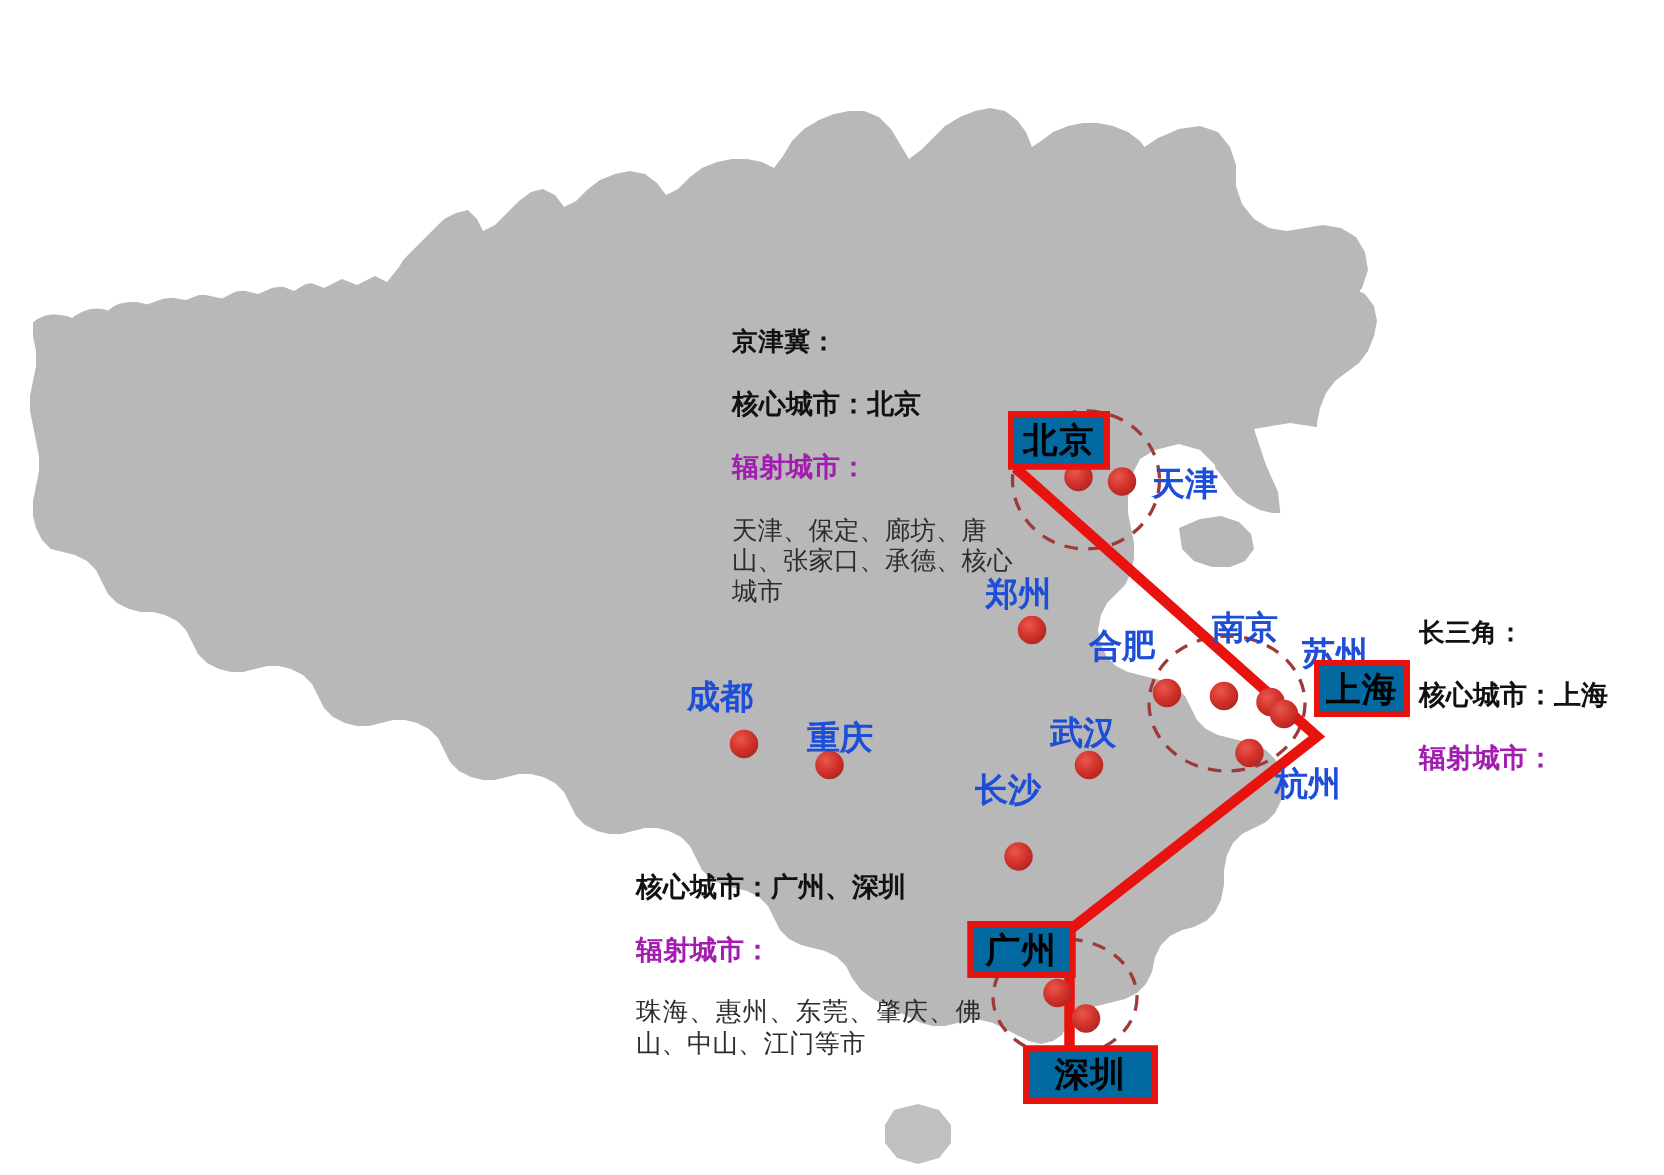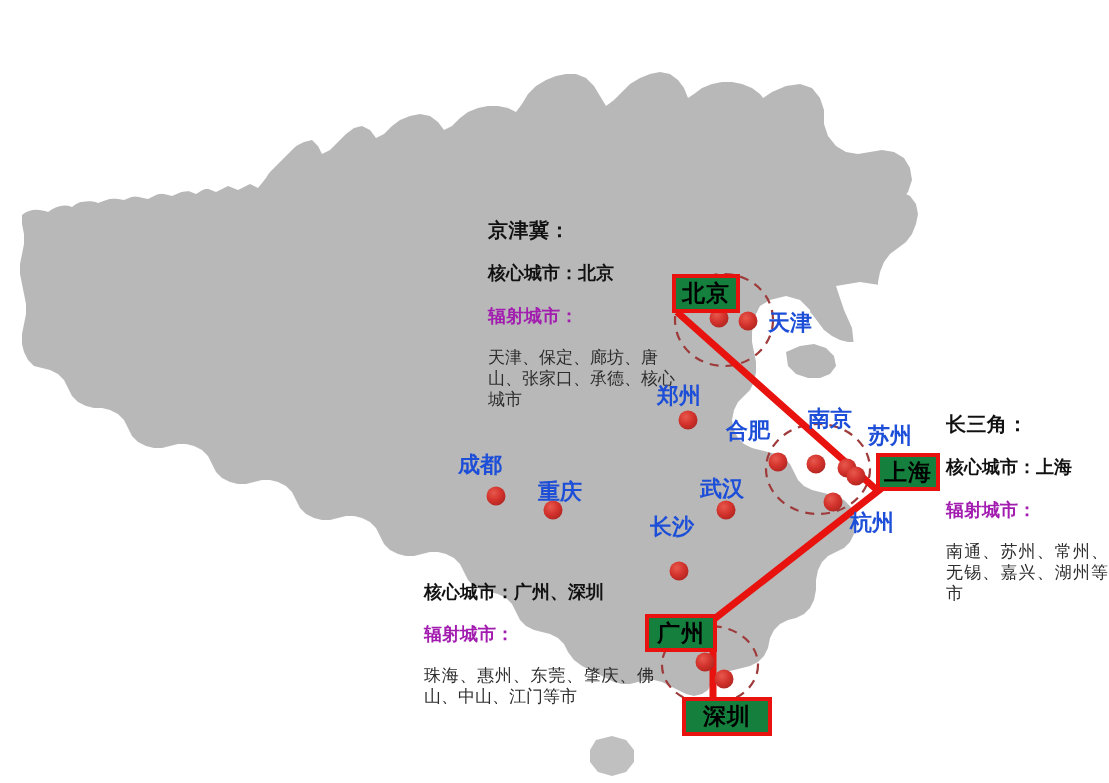--- a/index.html
+++ b/index.html
@@ -28,21 +28,21 @@
 
   
   .info-block {
     position: absolute;
     line-height: 1.22;
     white-space: pre-line;
   }
   .info-title {
     font-weight: bold;
     color: #111111;
-    font-size: 20px;
+    font-size: 17px;
     letter-spacing: 0.5px;
   }
   .info-core {
     font-weight: bold;
     color: #111111;
     font-size: 18px;
     margin-top: 1px;
   }
   .info-radiate-label {
     font-weight: bold;
@@ -61,32 +61,32 @@
   #block-cjs { left: 946px; top: 392px; width: 162px; }
   #block-zjs { left: 424px; top: 560px; width: 230px; }
   #block-zjs .info-body { text-align: justify; }
   #block-cjs .info-body { text-align: justify; }
 
   
   .city-box {
     position: absolute;
     box-sizing: border-box;
     border: 4px solid #e8120e;
-    background: #15803d;
+    background: #0369a1;
     color: #000000;
     font-weight: bold;
     font-size: 23px;
     display: flex;
     align-items: center;
     justify-content: center;
     letter-spacing: 1px;
     z-index: 6;
   }
   #city-box-beijing   { left: 672px; top: 274px; width: 68px;  height: 39px; }
-  #city-box-shanghai  { left: 876px; top: 453px; width: 64px;  height: 38px; }
+  #city-box-shanghai  { left: 876px; top: 440px; width: 64px;  height: 38px; }
   #city-box-guangzhou { left: 645px; top: 614px; width: 72px;  height: 38px; }
   #city-box-shenzhen  { left: 682px; top: 697px; width: 90px;  height: 39px; }
 
   
   .city-label {
     position: absolute;
     color: #1d4ed8;
     font-weight: bold;
     font-size: 22px;
     white-space: nowrap;
@@ -326,21 +326,20 @@
     <div class="info-title">京津冀：</div>
     <div class="info-core">核心城市：北京</div>
     <div class="info-radiate-label">辐射城市：</div>
     <div class="info-body">天津、保定、廊坊、唐山、张家口、承德、核心城市</div>
   </div>
 
   <div class="info-block" id="block-cjs">
     <div class="info-title">长三角：</div>
     <div class="info-core">核心城市：上海</div>
     <div class="info-radiate-label">辐射城市：</div>
-    <div class="info-body">南通、苏州、常州、无锡、嘉兴、湖州等市</div>
   </div>
 
   <div class="info-block" id="block-zjs">
     <div class="info-core">核心城市：广州、深圳</div>
     <div class="info-radiate-label">辐射城市：</div>
     <div class="info-body">珠海、惠州、东莞、肇庆、佛山、中山、江门等市</div>
   </div>
 
   <div class="city-box" id="city-box-beijing">北京</div>
   <div class="city-box" id="city-box-shanghai">上海</div>

